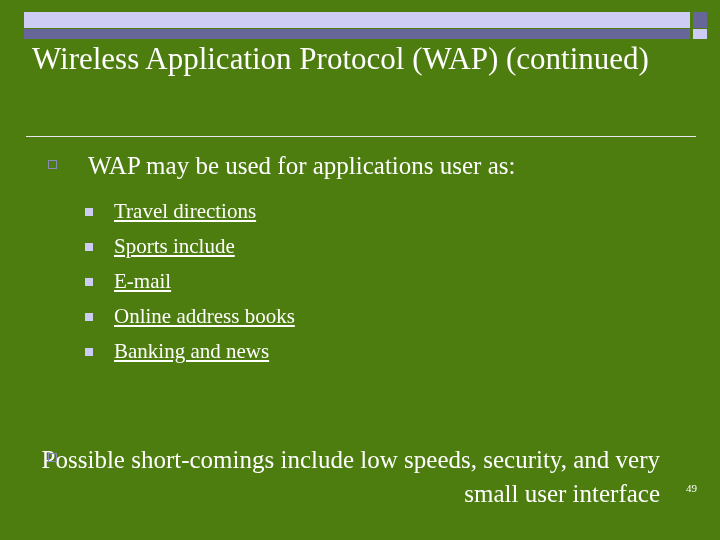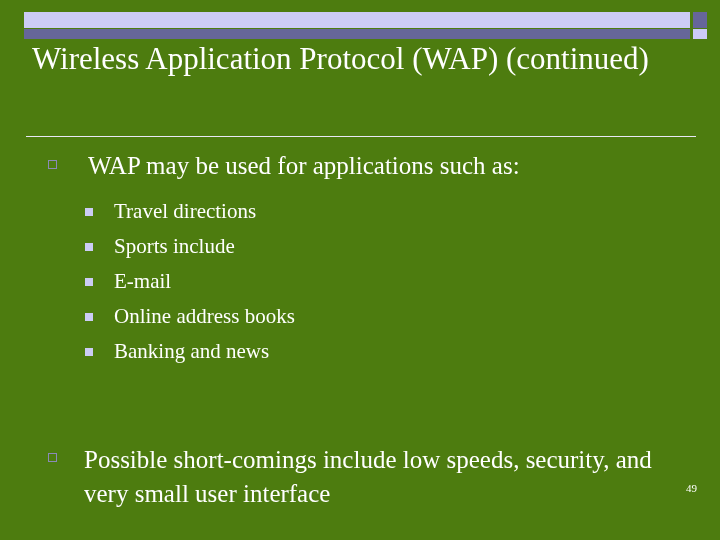--- a/index.html
+++ b/index.html
@@ -122,41 +122,43 @@
 
   .sublist {
     margin-top: 12px;
   }
   .bullet-l2 {
     position: relative;
     padding-left: 114px;
     color: #ffffff;
     font-size: 21px;
     line-height: 35px;
+    text-decoration: underline;
   }
   .bullet-l2 > .marker-l2 {
     position: absolute;
     left: 85px;
     top: 14px;
     width: 8px;
     height: 8px;
     background: #ccccf5;
   }
 
   .closing-bullet {
     position: absolute;
     left: 0;
     top: 443px;
     width: 660px;
   }
   .closing-bullet .text-block {
-    padding-left: 84px;
+    padding-left: 38px;
     color: #ffffff;
     font-size: 25px;
     line-height: 34px;
+    text-align: right;
   }
   .closing-bullet .marker-l1 {
     position: absolute;
     left: 48px;
     top: 10px;
     width: 9px;
     height: 9px;
     border: 1px solid #8a8ab8;
     background: transparent;
     box-sizing: border-box;
@@ -188,21 +190,21 @@
   </div>
 
   <div class="slide-title">Wireless Application Protocol (WAP) (continued)</div>
 
   <div class="divider"></div>
 
   <div class="body-area">
 
     <div class="bullet-l1">
       <span class="marker-l1"></span>
-      <span>WAP may be used for applications such as:</span>
+      <span>WAP may be used for applications user as:</span>
     </div>
 
     <div class="sublist">
 
       <div class="bullet-l2">
         <span class="marker-l2"></span>
         <span>Travel directions</span>
       </div>
 
       <div class="bullet-l2">

